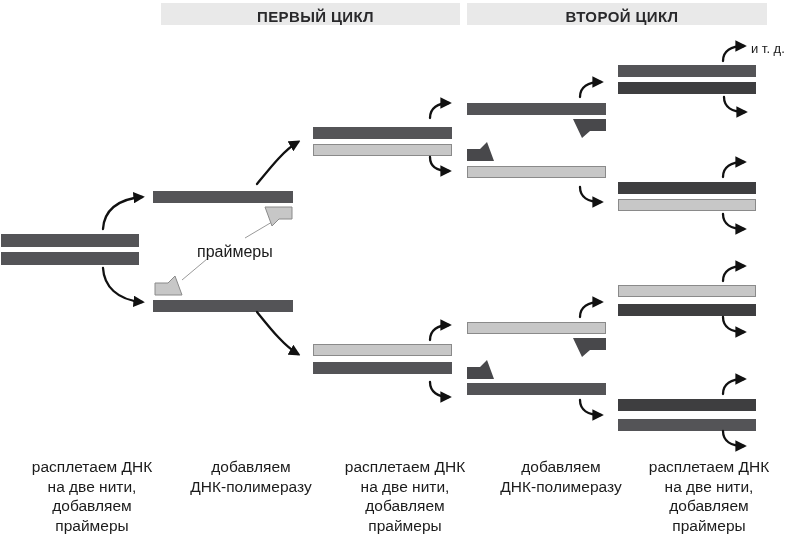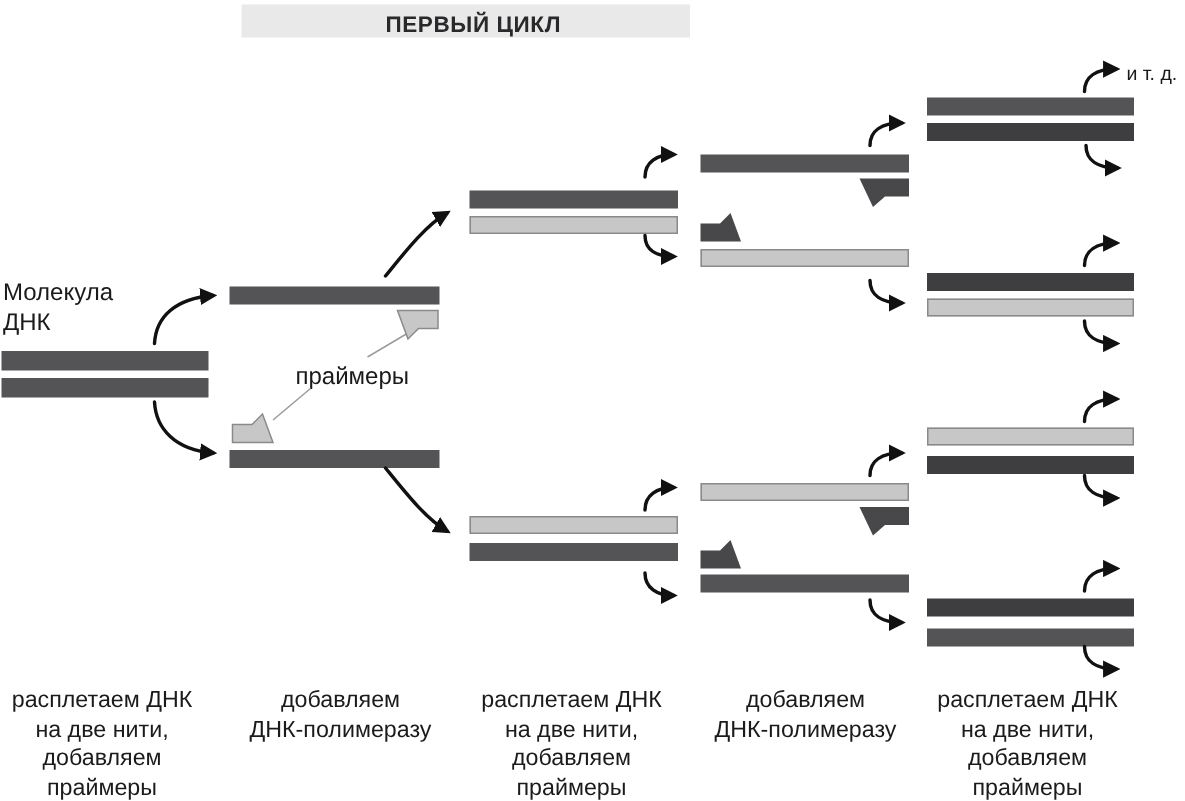--- a/index.html
+++ b/index.html
@@ -11,42 +11,41 @@
   .band{
     background:var(--band-bg,#e9e9e9);
     display:flex;align-items:flex-end;justify-content:center;
     font-size:15px;font-weight:600;letter-spacing:.4px;color:#29292b;padding-left:10px;
   }
   .bar{position:absolute;height:12px;}
   .bar.dark{background:var(--strand-dark,#545457);}
   .bar.darker{background:var(--strand-darker,#3e3e40);}
   .bar.light{background:var(--strand-light,#c7c7c7);box-sizing:border-box;border:1px solid var(--strand-light-border,#8a8a8a);}
   .lbl{position:absolute;line-height:20px;font-size:16px;}
-  .step{position:absolute;text-align:center;font-size:15.5px;line-height:19.5px;color:#1b1b1b;}
+  .step{position:absolute;text-align:center;font-size:15.5px;line-height:19.5px;color:#1b1b1b;margin-left:24px;}
   .etc{position:absolute;font-size:13px;font-weight:400;white-space:nowrap;}
   svg.overlay{position:absolute;left:0;top:0;pointer-events:none;}
   .arrow{fill:none;stroke:var(--arrow,#111111);stroke-width:2.3;stroke-linecap:round;}
   .ahp{fill:var(--arrow,#111111);}
   .primer-light{fill:var(--strand-light,#c7c7c7);stroke:var(--strand-light-border,#8a8a8a);stroke-width:1;}
   .primer-dark{fill:var(--primer-dark,#48484b);}
   .ptr{stroke:var(--pointer-line,#9a9a9a);stroke-width:1;}
 </style>
 </head>
 <body>
 
 <div class="canvas">
 
   <div class="band abs" style="left:161px;top:3px;width:289px;height:22px;">
     <span>ПЕРВЫЙ ЦИКЛ</span>
   </div>
+  <div class="band abs" style="left:467px;top:3px;width:290px;height:22px;">
+    <span>ВТОРОЙ ЦИКЛ</span>
+  </div>
 
-  <div class="lbl" style="left:2px;top:186px;">
-    <div>Молекула</div>
-    <div>ДНК</div>
-  </div>
 
   <div class="lbl" style="left:197px;top:242px;font-size:16px;">праймеры</div>
 
   <div class="etc" style="left:751px;top:41px;">и т. д.</div>
 
   <div class="bar dark" style="left:1px;top:234px;width:138px;height:13px;"></div>
   <div class="bar dark" style="left:1px;top:252px;width:138px;height:13px;"></div>
 
   <div class="bar dark" style="left:153px;top:191px;width:140px;"></div>
   <div class="bar dark" style="left:153px;top:300px;width:140px;"></div>

